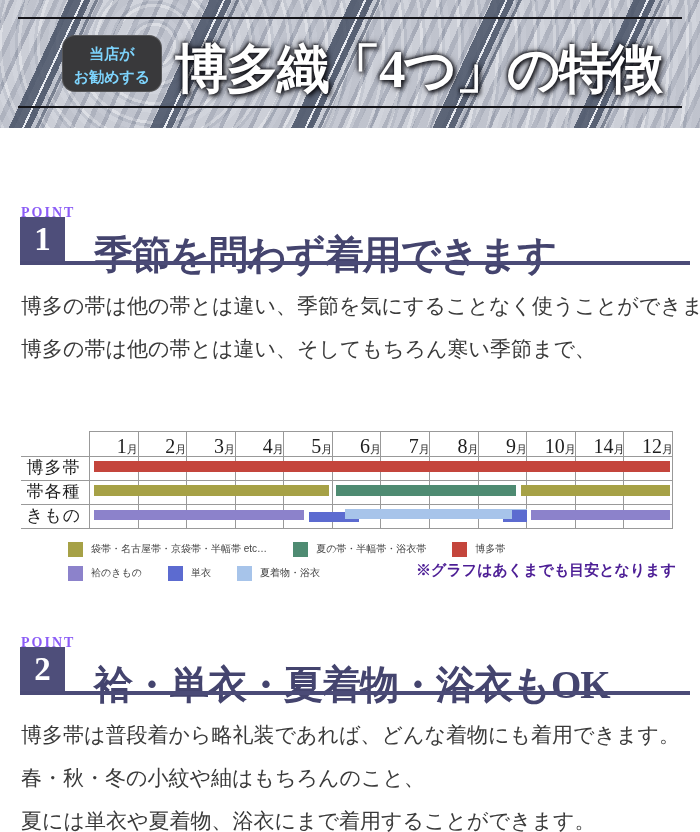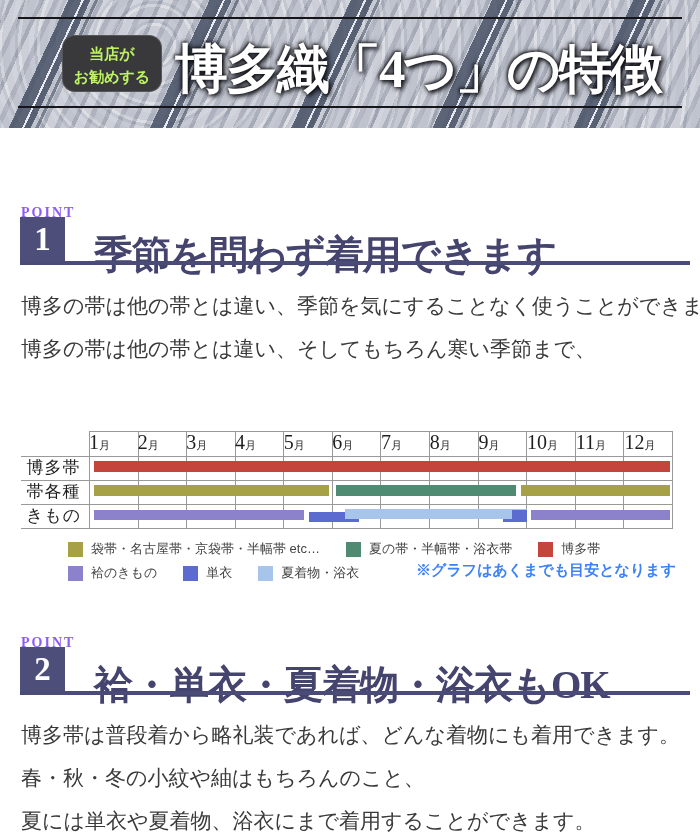--- a/index.html
+++ b/index.html
@@ -26,21 +26,21 @@
       repeating-radial-gradient(circle at 22% 35%,
         rgba(255,255,255,0.5) 0 3px,
         rgba(130,138,155,0.35) 3px 6px,
         rgba(210,213,222,0.4) 6px 11px,
         rgba(255,255,255,0.0) 11px 19px);
   }
   .hero-line{position:absolute;left:18px;width:664px;height:2px;background:#15151a;}
   .hero-line-top{top:17px;}
   .hero-line-bottom{top:106px;}
   .hero-badge{position:absolute;left:62px;top:35px;width:100px;height:57px;
-    background:#39393b;border-radius:13px;color:#bef264;text-align:center;
+    background:#39393b;border-radius:13px;color:#7dd3fc;text-align:center;
     font-size:15px;line-height:1.55;padding-top:8px;box-sizing:border-box;font-weight:bold;
     box-shadow:0 0 0 1px rgba(255,255,255,0.15) inset;}
   .hero-title{position:absolute;left:163px;top:22px;margin:12px;white-space:nowrap;
     font-size:53px;font-weight:bold;letter-spacing:-2px;color:#ffffff;
     text-shadow:2px 2px 4px rgba(10,10,15,0.95),-1px -1px 3px rgba(10,10,15,0.8),0 0 7px rgba(10,10,15,0.7);}
 
   
   .point-label{position:absolute;left:21px;font-size:14px;font-weight:bold;
     letter-spacing:2px;color:#8b5cf6;}
   .point-num{position:absolute;left:20px;width:45px;height:44px;background:#4e4e7a;
@@ -51,36 +51,36 @@
   .body-line{position:absolute;left:21px;width:670px;font-size:21px;color:#3a3a3a;
     white-space:nowrap;letter-spacing:0px;}
 
   
   .chart{position:absolute;left:18px;top:430px;width:656px;height:100px;}
   .plot-frame{position:absolute;left:71px;top:1px;width:583px;height:97px;
     border-top:1px solid #999;border-right:1px solid #999;
     background-image:repeating-linear-gradient(to right,#999 0 1px,transparent 1px 48.58px);}
   .h-line{position:absolute;left:3px;width:652px;height:1px;background:#999;}
   .month-row{position:absolute;left:71px;top:2px;width:584px;height:24px;display:flex;}
-  .month-cell{flex:1;text-align:left;line-height:20px;color:#1e1e1e;}
+  .month-cell{flex:1;text-align:right;line-height:28px;color:#1e1e1e;}
   .month-cell .m-num{font-size:20px;}
   .month-cell .m-unit{font-size:11px;}
   .row-label{position:absolute;left:0;width:71px;height:24px;text-align:center;
     line-height:24px;font-size:17px;color:#1e1e1e;letter-spacing:1px;}
   .bars{position:absolute;left:71px;top:0;width:584px;height:98px;}
   .bar{position:absolute;}
 
   
   .legend{position:absolute;left:68px;top:537px;width:612px;
-    font-family:"Liberation Sans","DejaVu Sans",sans-serif;font-size:13px;color:#444;}
+    font-family:"Liberation Sans","DejaVu Sans",sans-serif;font-size:10px;color:#444;}
   .legend-row{display:flex;column-gap:26px;height:24px;align-items:center;}
   .legend-item{white-space:nowrap;display:flex;align-items:center;}
   .legend-swatch{display:inline-block;width:15px;height:15px;margin-right:8px;}
   .legend-note{position:absolute;right:24px;top:561px;font-size:15px;font-weight:bold;
-    color:#3b82f6;white-space:nowrap;font-family:"Liberation Serif","DejaVu Serif",serif;}
+    color:#4c1d95;white-space:nowrap;font-family:"Liberation Serif","DejaVu Serif",serif;}
 </style>
 </head>
 <body>
 
 <div class="frame">
 
   <div class="hero">
     <div class="hero-line hero-line-top"></div>
     <div class="hero-line hero-line-bottom"></div>
     <div class="hero-badge">
@@ -107,21 +107,21 @@
         <div class="month-cell"><span class="m-num">1</span><span class="m-unit">月</span></div>
         <div class="month-cell"><span class="m-num">2</span><span class="m-unit">月</span></div>
         <div class="month-cell"><span class="m-num">3</span><span class="m-unit">月</span></div>
         <div class="month-cell"><span class="m-num">4</span><span class="m-unit">月</span></div>
         <div class="month-cell"><span class="m-num">5</span><span class="m-unit">月</span></div>
         <div class="month-cell"><span class="m-num">6</span><span class="m-unit">月</span></div>
         <div class="month-cell"><span class="m-num">7</span><span class="m-unit">月</span></div>
         <div class="month-cell"><span class="m-num">8</span><span class="m-unit">月</span></div>
         <div class="month-cell"><span class="m-num">9</span><span class="m-unit">月</span></div>
         <div class="month-cell"><span class="m-num">10</span><span class="m-unit">月</span></div>
-        <div class="month-cell"><span class="m-num">11</span><span class="m-unit">月</span></div>
+        <div class="month-cell"><span class="m-num">14</span><span class="m-unit">月</span></div>
         <div class="month-cell"><span class="m-num">12</span><span class="m-unit">月</span></div>
       </div>
     <div id="rowlabels">
         <div class="row-label" style="top: 26px;">博多帯</div>
         <div class="row-label" style="top: 50px;">帯各種</div>
         <div class="row-label" style="top: 74px;">きもの</div>
       </div>
     <div class="bars" id="bars">
         <div class="bar" style="left: 0.833333%; width: 98.5833%; top: 31px; height: 11px; z-index: 1; background: rgb(196, 69, 60);"></div>
         <div class="bar" style="left: 0.833333%; width: 40.25%; top: 55px; height: 11px; z-index: 1; background: rgb(166, 161, 70);"></div>

